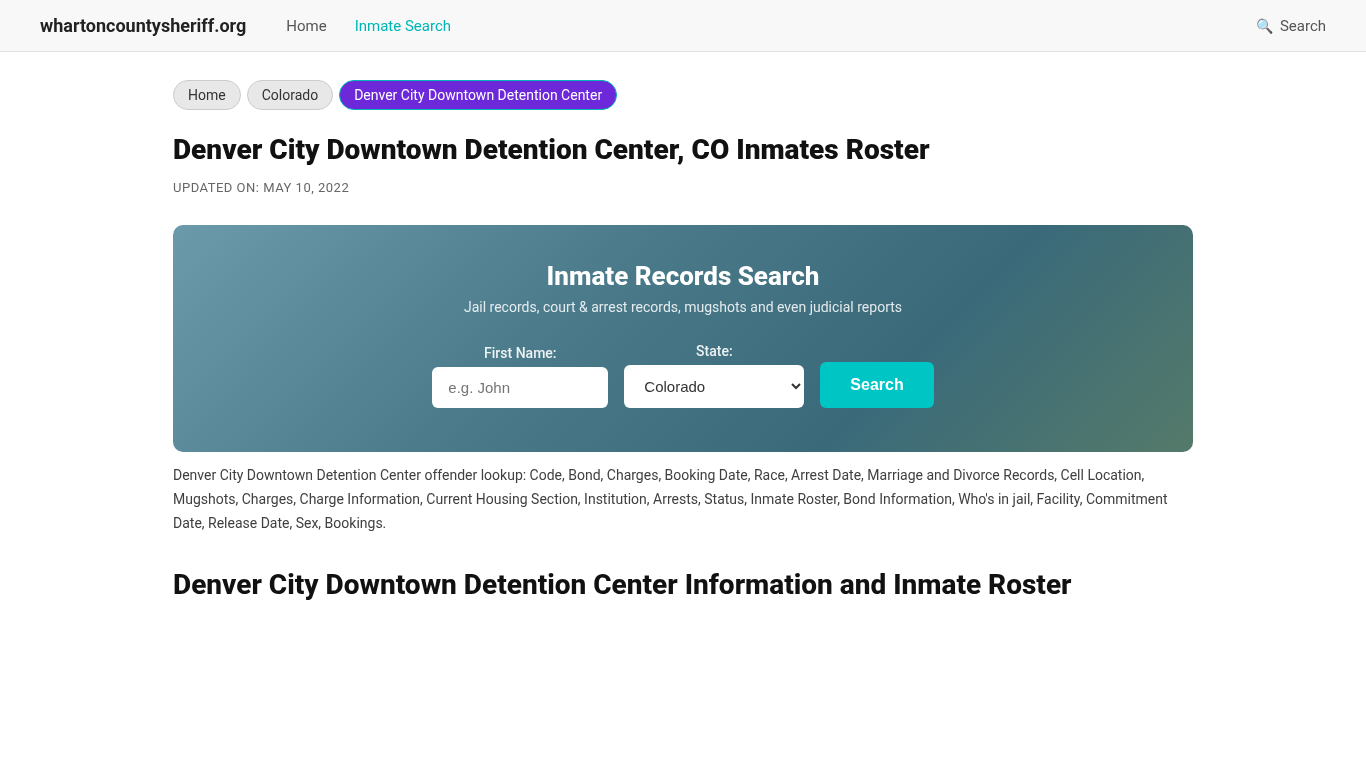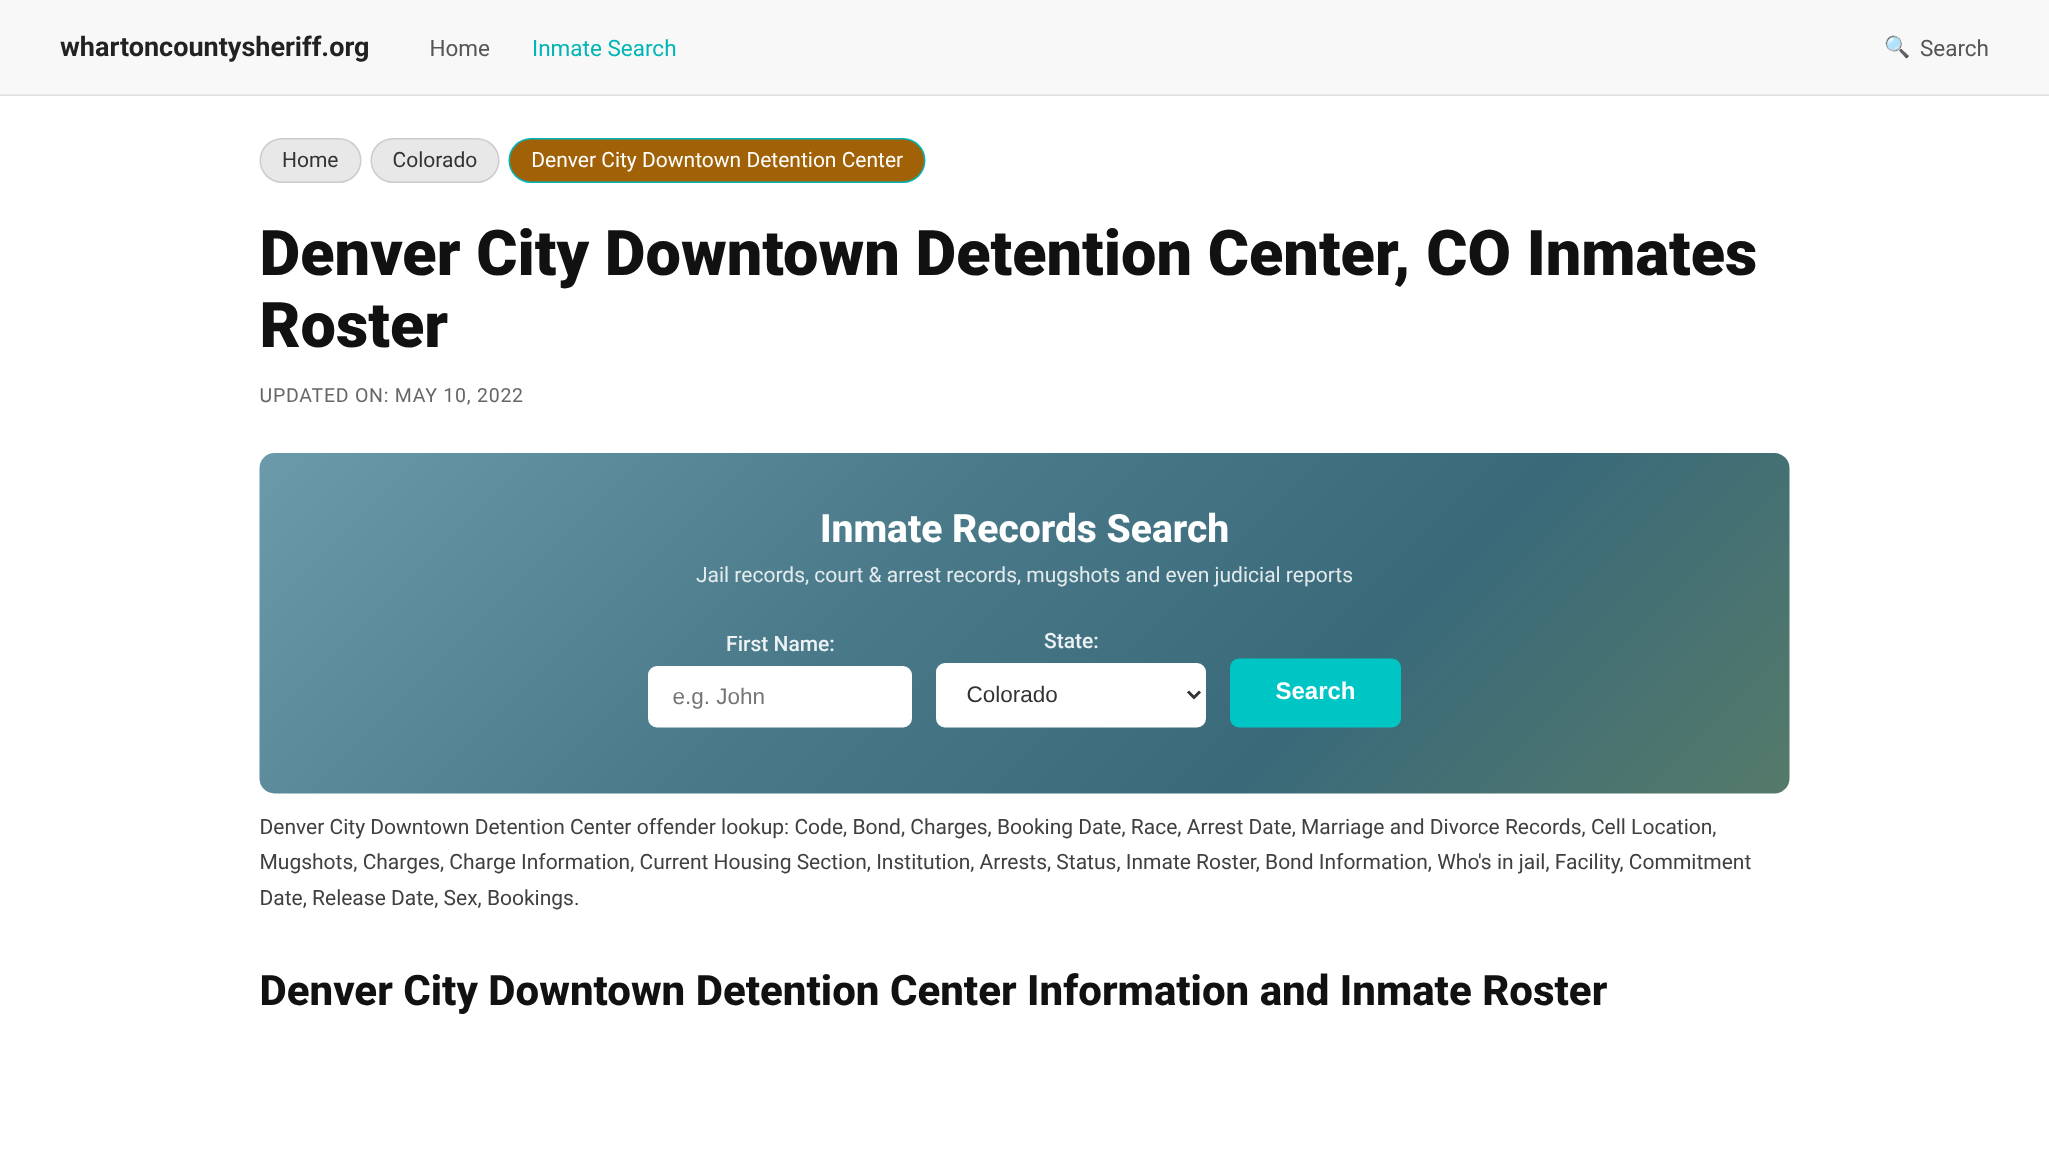--- a/index.html
+++ b/index.html
@@ -12,21 +12,21 @@
       background: #fff;
       color: #333;
       font-size: 16px;
     }
 
     
     .navbar {
       background: #f8f8f8;
       border-bottom: 1px solid #e0e0e0;
       padding: 0 40px;
-      height: 64px;
+      height: 52px;
       display: flex;
       align-items: center;
       gap: 40px;
     }
     .navbar-brand {
       font-size: 18px;
       font-weight: 700;
       color: #222;
       text-decoration: none;
     }
@@ -77,28 +77,28 @@
       padding: 6px 14px;
       border-radius: 20px;
       font-size: 14px;
       cursor: pointer;
       text-decoration: none;
       color: #333;
       background: #e8e8e8;
       border: 1px solid #ccc;
     }
     .breadcrumb-item.active {
-      background: #a16207;
+      background: #6d28d9;
       color: #fff;
       border-color: #00b5b5;
     }
 
     
     .page-title {
-      font-size: 42px;
+      font-size: 28px;
       font-weight: 900;
       color: #111;
       line-height: 1.15;
       margin-bottom: 14px;
     }
     .updated-on {
       font-size: 13px;
       color: #666;
       text-transform: uppercase;
       letter-spacing: 0.5px;

